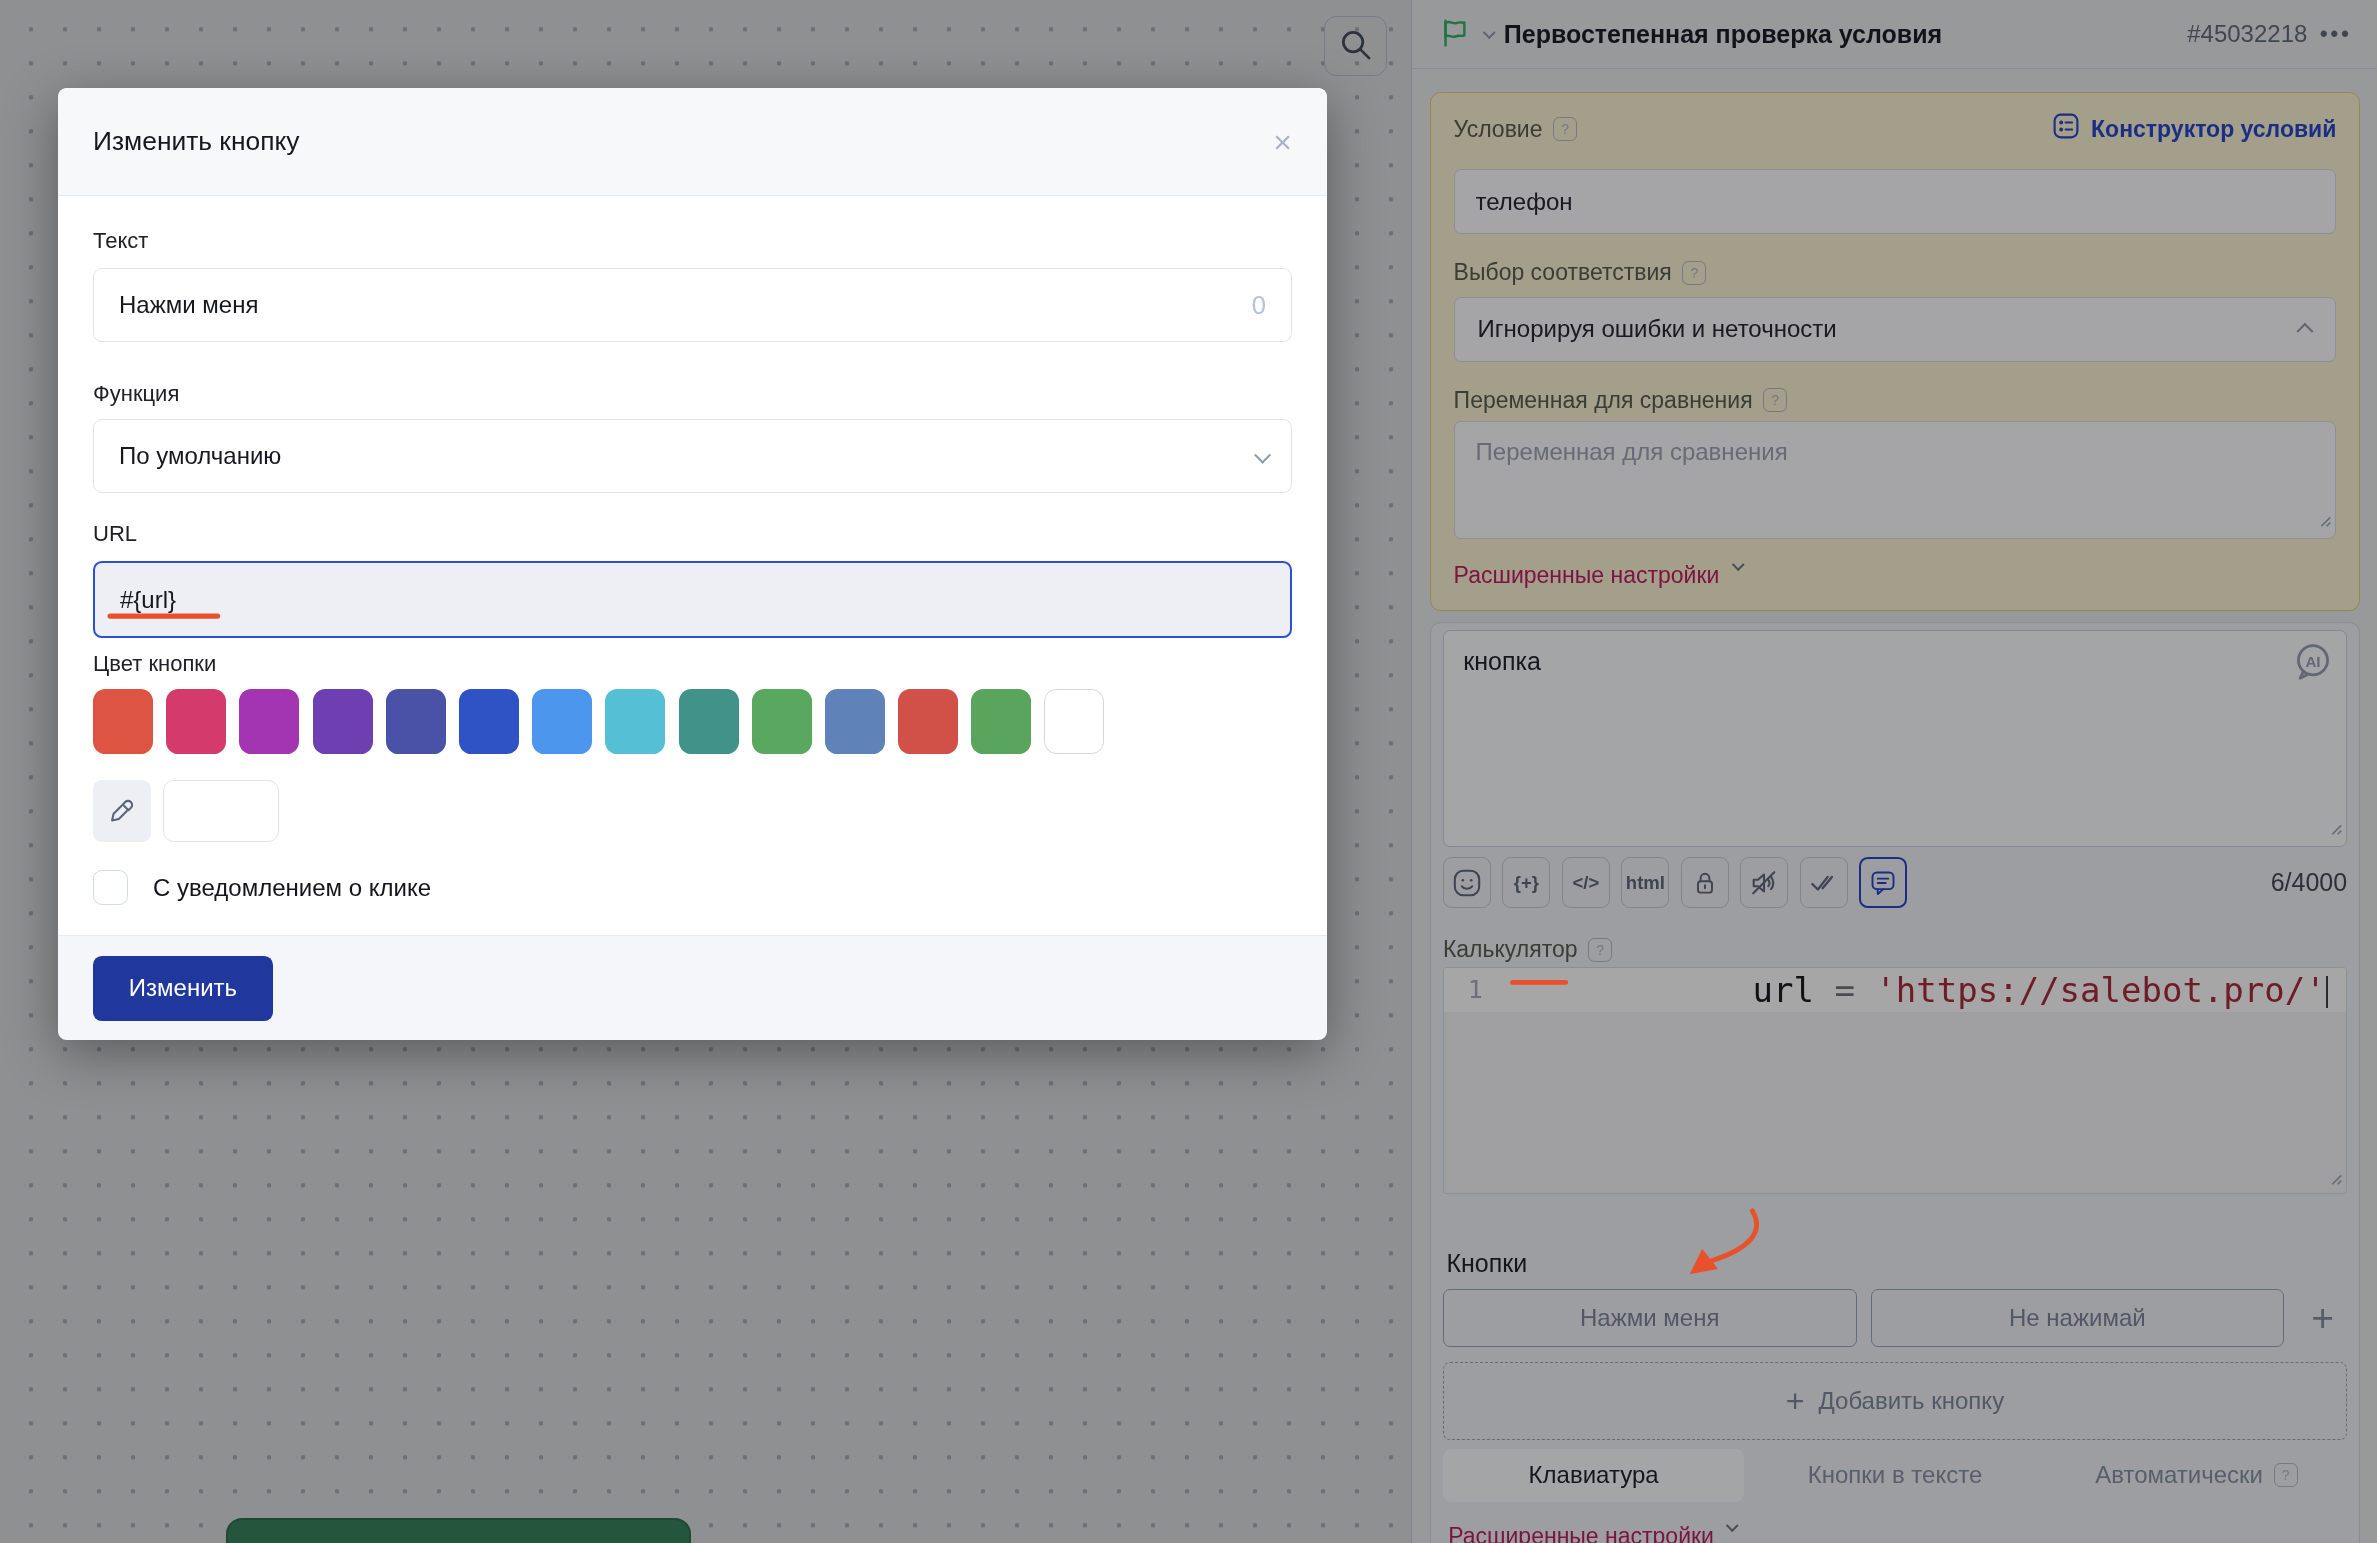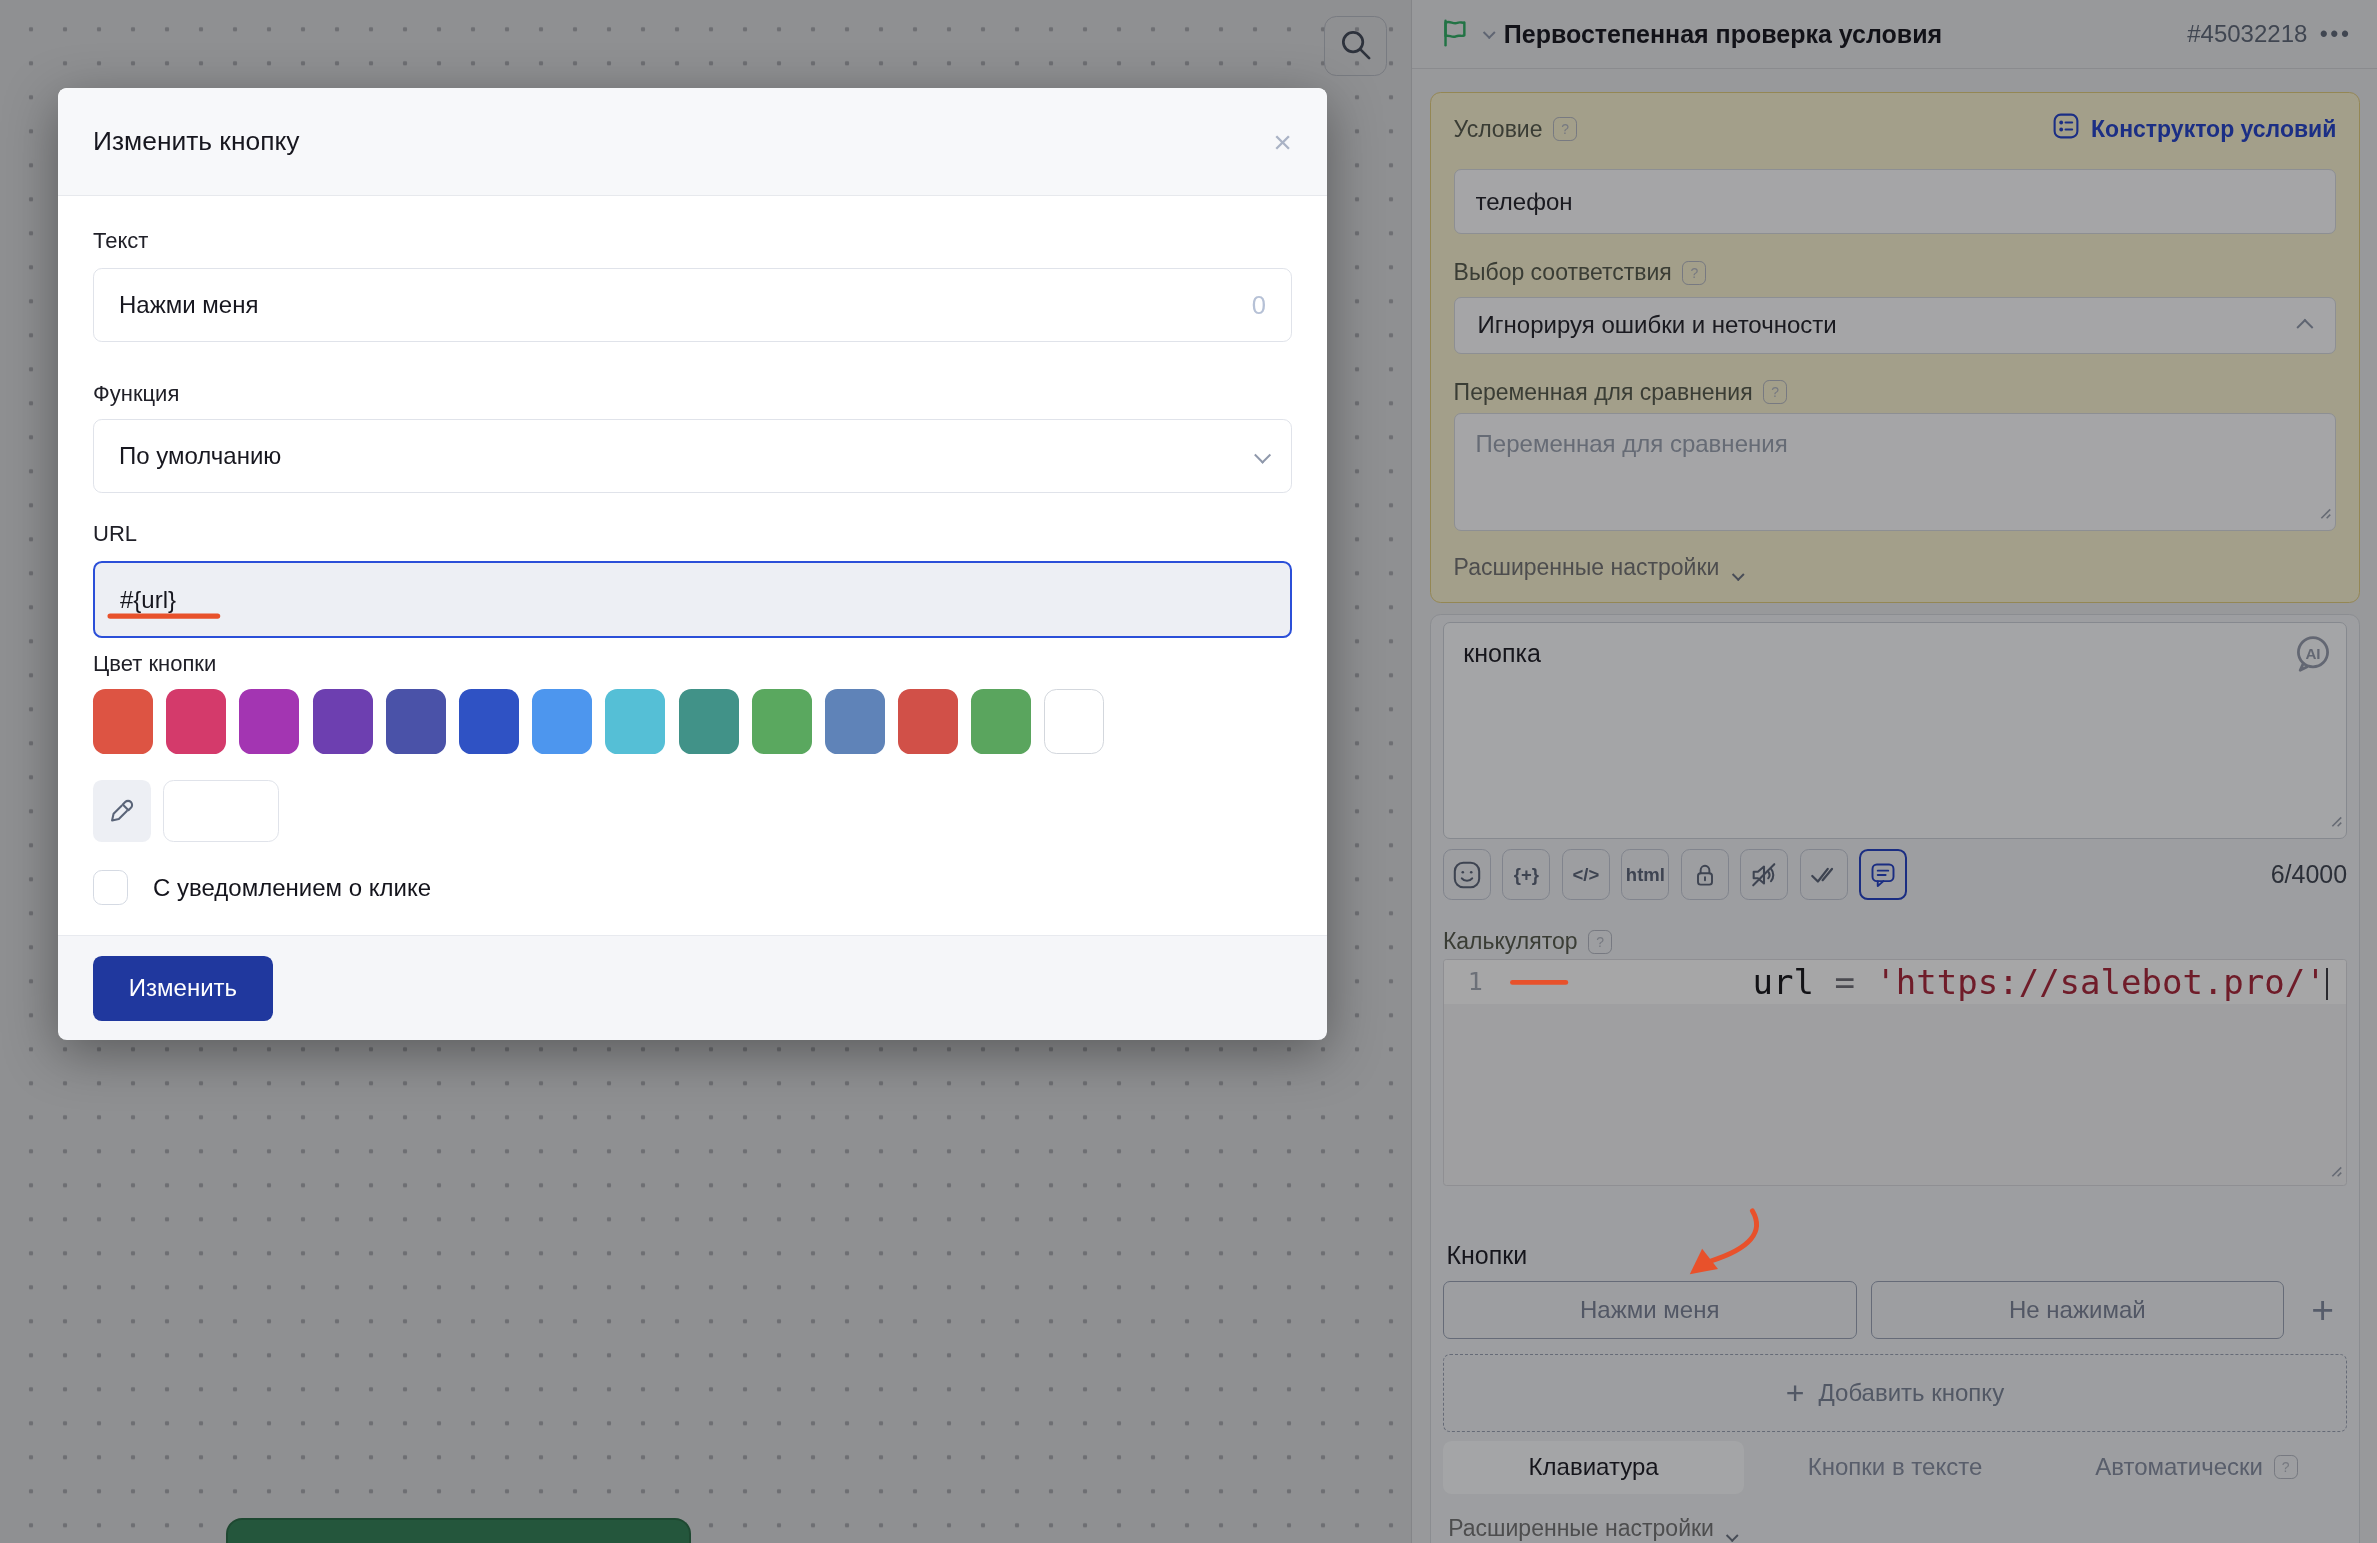--- a/index.html
+++ b/index.html
@@ -50,30 +50,30 @@
     border-radius:10.6px; padding:19.4px 23px 21px;
   }
   .field-label { display:flex; align-items:center; gap:10.6px; font-size:23px; color:#55594b; }
   .label-row { display:flex; align-items:center; }
   .builder-link { margin-left:auto; display:flex; align-items:center; gap:10.6px; font-size:23px; font-weight:600; color:#2443c8; cursor:pointer; }
   .cond-input {
     margin-top:23px; width:100%; height:65px; background:#fcfcfd; border:0.9px solid #d6d9de;
     border-radius:7px; font-size:24px; color:#23232b; padding:0 21px; font-family:inherit;
   }
   .cond-select {
-    margin-top:10.6px; height:57px; background:#fcfcfd; border:0.9px solid #d6d9de; border-radius:7px;
+    margin-top:10.6px; height:65px; background:#fcfcfd; border:0.9px solid #d6d9de; border-radius:7px;
     display:flex; align-items:center; padding:0 23px; font-size:24px; color:#23232b; cursor:pointer;
   }
   .cond-select .chev { margin-left:auto; }
   .mt28 { margin-top:25px; }
   .cond-textarea {
     position:relative; margin-top:7px; height:118px; background:#fcfcfd; border:0.9px solid #d6d9de;
     border-radius:7px; padding:16px 21px; font-size:24px; color:#99a1b0;
   }
-  .advanced-row { margin-top:23px; display:flex; align-items:flex-end; gap:12.3px; font-size:23px; color:#737373; cursor:pointer; }
+  .advanced-row { margin-top:23px; display:flex; align-items:flex-start; gap:12.3px; font-size:23px; color:#be185d; cursor:pointer; }
   .advanced-row .chev { border-color:#6b7280; }
 
   
   .msg-card {
     margin:0 17.6px; background:#eff1f4; border:0.9px solid #d3d6db; border-radius:10.6px;
     padding:7px 12.3px 21px; height:946px;
   }
   .msg-textarea {
     position:relative; height:217px; background:#fbfcfd; border:0.9px solid #ccd1d8;
     border-radius:7px; padding:16px 19.4px; font-size:25px; color:#1d1d25;

